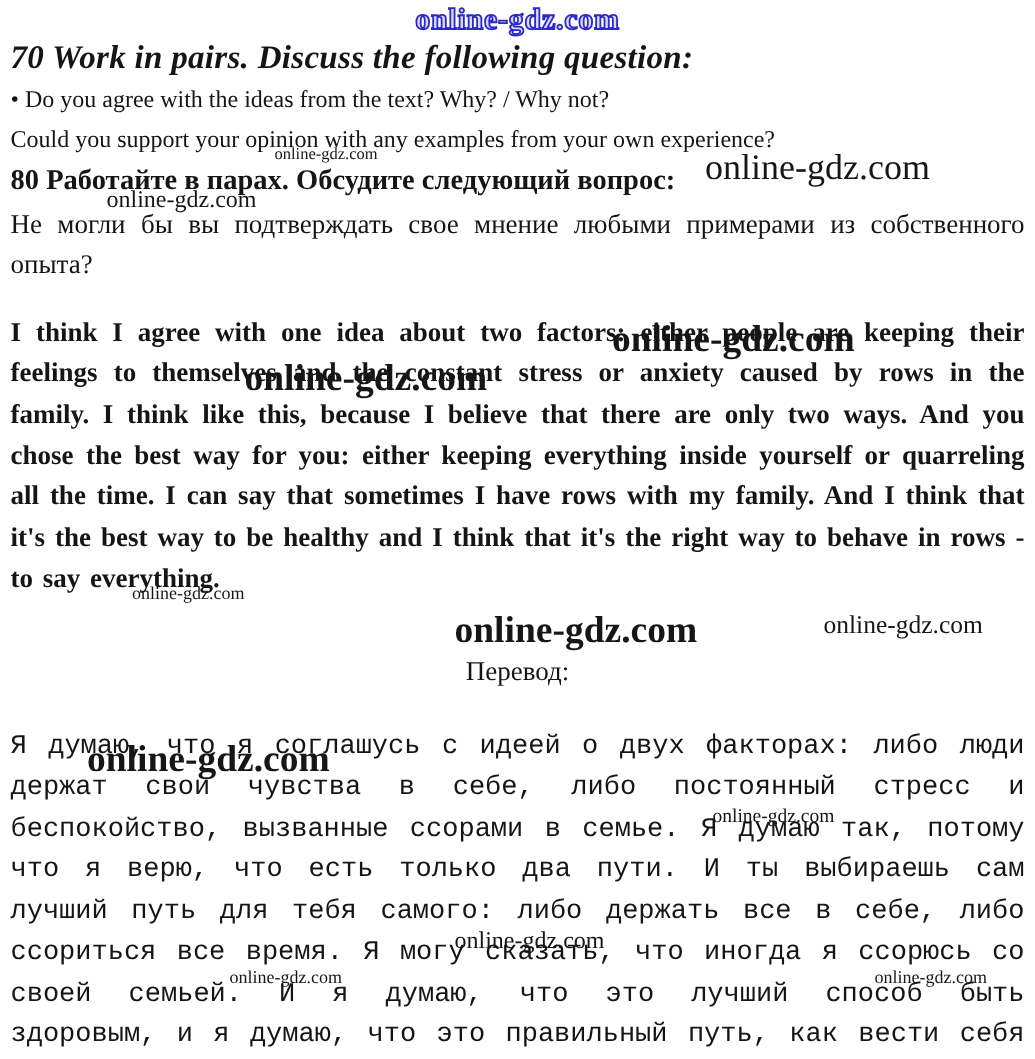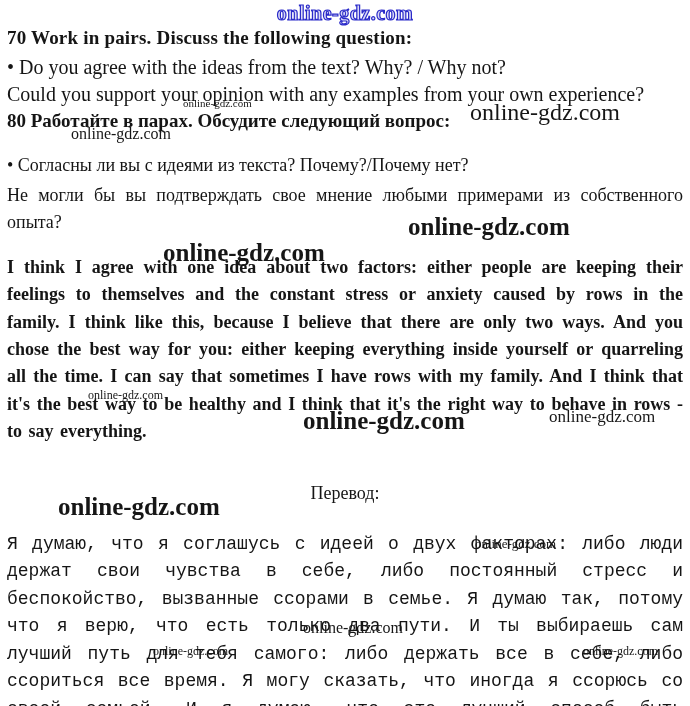--- a/index.html
+++ b/index.html
@@ -18,28 +18,29 @@
   .page {
     position: absolute;
     inset: 0;
     padding: 0 7px;
     box-sizing: border-box;
   }
 
   
   .h-en {
     margin-top: 27px;
-    font-size: 19px;
+    font-size: 22px;
     font-weight: bold;
     line-height: 21px;
     letter-spacing: 0.2px;
+    font-style: italic;
   }
   .intro-en {
     margin-top: 6px;
-    font-size: 20px;
+    font-size: 16px;
     line-height: 26.5px;
   }
   .h-ru {
     margin-top: 3px;
     font-size: 19px;
     font-weight: bold;
     line-height: 22px;
   }
   .bullet-ru {
     margin-top: 20px;
@@ -119,21 +120,20 @@
 
   <div class="h-en">70 Work in pairs. Discuss the following question:</div>
 
   <div class="intro-en">
     <div>• Do you agree with the ideas from the text? Why? / Why not?</div>
     <div>Could you support your opinion with any examples from your own experience?</div>
   </div>
 
   <div class="h-ru">80 Работайте в парах. Обсудите следующий вопрос:</div>
 
-  <div class="bullet-ru">• Согласны ли вы с идеями из текста? Почему?/Почему нет?</div>
 
   <div class="para para-intro-ru">Не могли бы вы подтверждать свое мнение любыми примерами из собственного опыта?</div>
 
   <div class="para para-answer-en">I think I agree with one idea about two factors: either people are keeping their feelings to themselves and the constant stress or anxiety caused by rows in the family. I think like this, because I believe that there are only two ways. And you chose the best way for you: either keeping everything inside yourself or quarreling all the time. I can say that sometimes I have rows with my family. And I think that it's the best way to be healthy and I think that it's the right way to behave in rows - to say everything.</div>
 
   <div class="translation-label">Перевод:</div>
 
   <div class="para para-answer-ru">Я думаю, что я соглашусь с идеей о двух факторах: либо люди держат свои чувства в себе, либо постоянный стресс и беспокойство, вызванные ссорами в семье. Я думаю так, потому что я верю, что есть только два пути. И ты выбираешь сам лучший путь для тебя самого: либо держать все в себе, либо ссориться все время. Я могу сказать, что иногда я ссорюсь со своей семьей. И я думаю, что это лучший способ быть здоровым, и я думаю, что это правильный путь, как вести себя в ссорах, - высказывать все.</div>
 
 </div>

